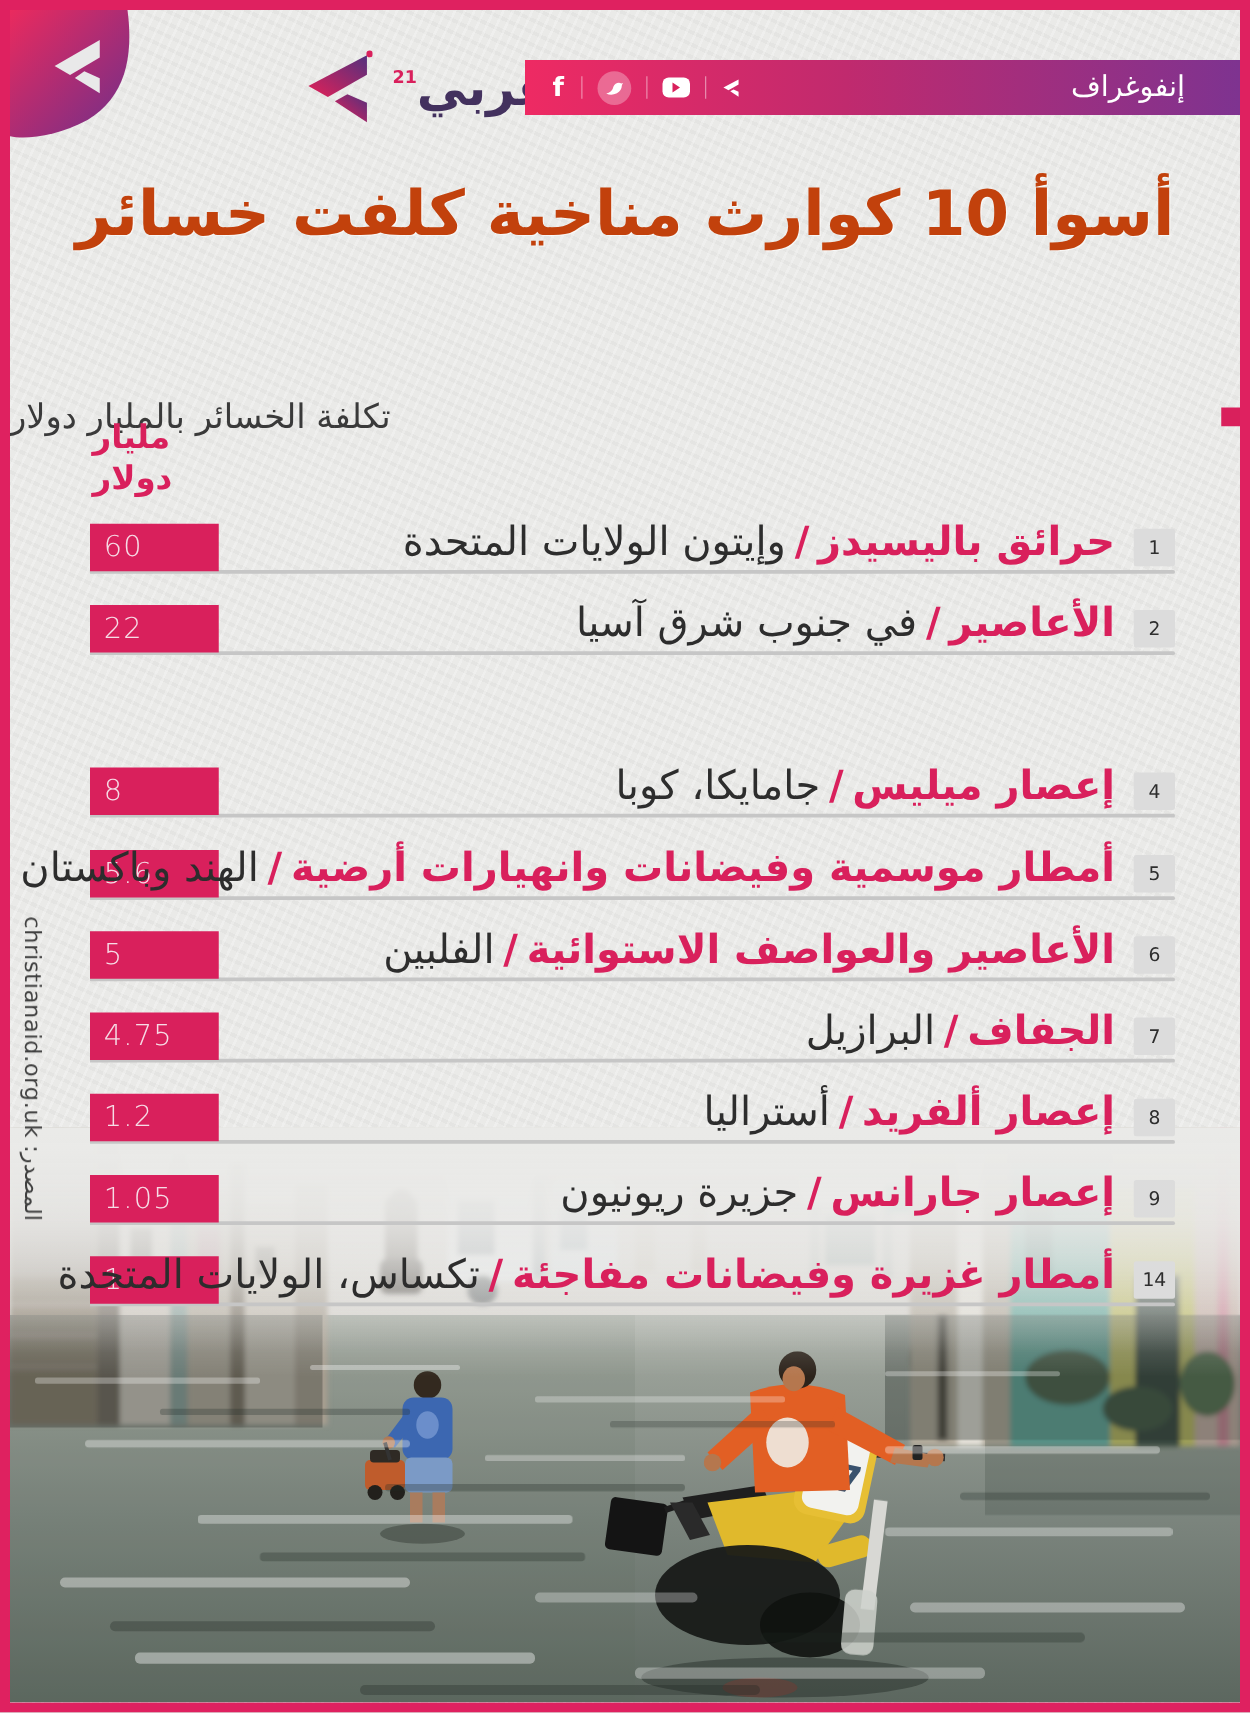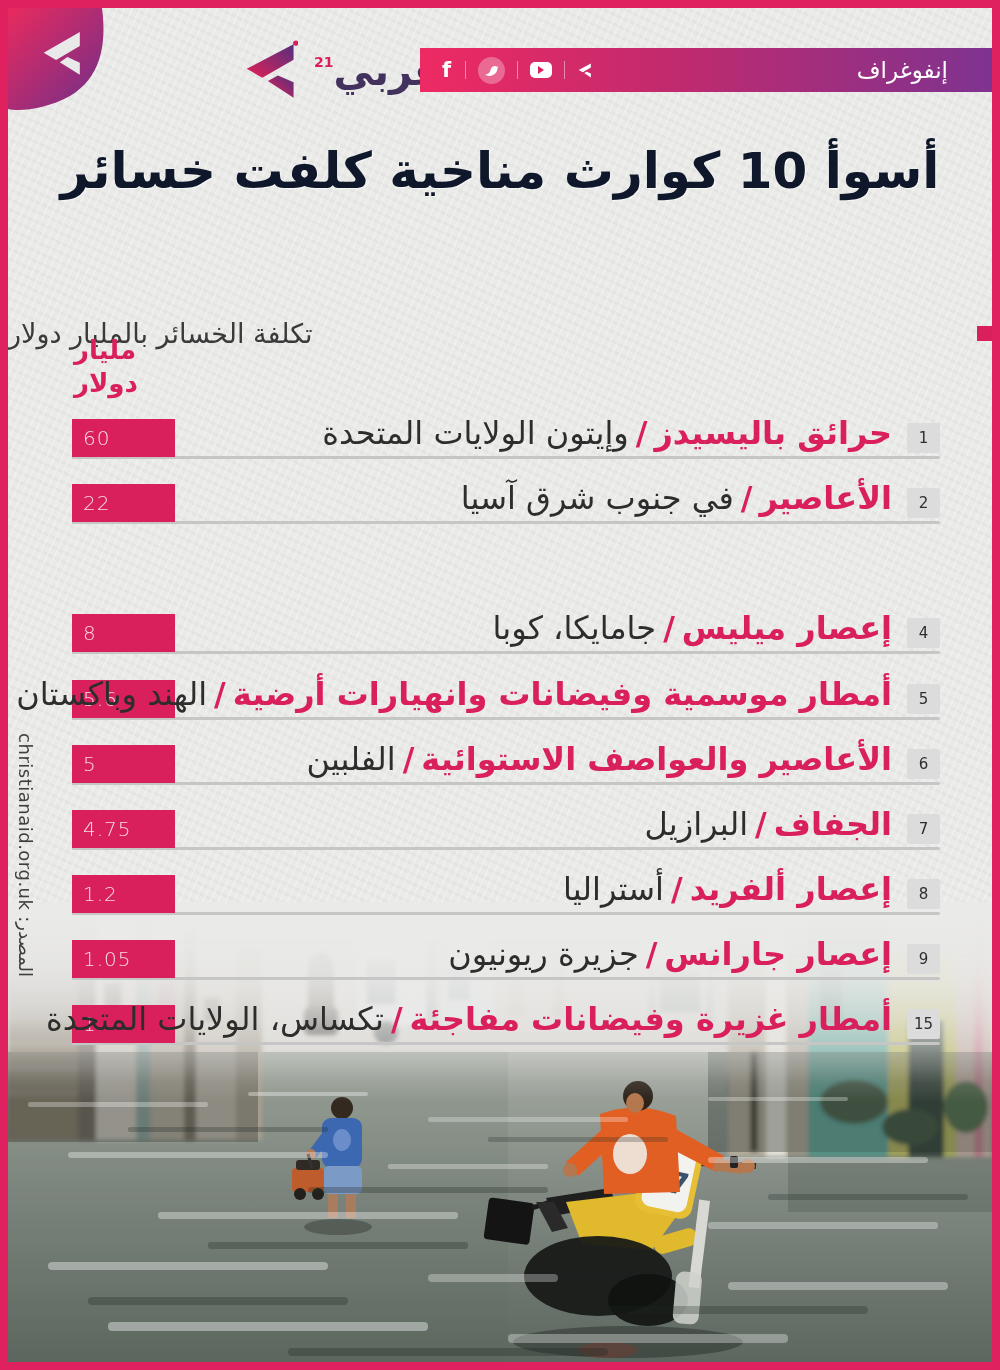--- a/index.html
+++ b/index.html
@@ -32,21 +32,21 @@
   .ic-f{color:#fff;font-weight:bold;font-size:21px;line-height:1;padding:0 2px;}
   .ic-tw{width:27px;height:27px;border-radius:50%;background:rgba(255,255,255,.30);display:flex;align-items:center;justify-content:center;}
   .ic-yt{width:22px;height:16px;border-radius:5px;background:#fff;display:flex;align-items:center;justify-content:center;}
   .ic-yt i{display:block;width:0;height:0;border-left:6px solid #d9205c;border-top:4px solid transparent;border-bottom:4px solid transparent;}
   .ic-a21{width:15px;height:19px;}
   .infographic-label{margin-left:auto;margin-right:42px;color:#fff;font-size:23px;direction:rtl;}
 
   
   .main-title{
     position:absolute;top:124px;left:0;right:0;z-index:4;
-    text-align:center;direction:rtl;color:#0f172a;
+    text-align:center;direction:rtl;color:#c2410c;
     font-size:50px;font-weight:bold;line-height:1.58;
     text-shadow:1px 1px 0 rgba(255,255,255,.6);
   }
   .legend-row{
     position:absolute;top:310px;left:0;right:0;z-index:4;
     display:flex;justify-content:space-between;align-items:center;gap:11px;direction:rtl;
     font-size:27px;color:#3a3a3a;
   }
   .legend-square{width:15px;height:15px;background:#d9205c;}
   .unit-label{
@@ -55,21 +55,21 @@
   }
   .unit-label span{display:block;}
 
   
   .row{position:absolute;left:64px;right:52px;height:44px;z-index:3;}
   .row-line{position:absolute;left:0;right:0;bottom:0;height:3px;background:#c6c6c6;border-radius:0 3px 3px 0;}
   .bar{
     position:absolute;left:0;bottom:2px;width:103px;height:38px;background:#d9205c;
     display:flex;align-items:center;direction:ltr;
   }
-  .bar-val{color:#f6dce6;font-size:20px;font-weight:300;letter-spacing:1px;padding-left:11px;line-height:1;}
+  .bar-val{color:#f6dce6;font-size:23px;font-weight:300;letter-spacing:1px;padding-left:11px;line-height:1;}
   .row-label{
     position:absolute;right:48px;bottom:7px;direction:rtl;font-size:32px;line-height:1.2;white-space:nowrap;
   }
   .lbl-name{color:#d9205c;font-weight:bold;}
   .lbl-sep{color:#d9205c;font-weight:bold;margin:0 7px;}
   .lbl-loc{color:#2d2d2d;}
   .rank-badge{
     position:absolute;right:0;bottom:6px;width:33px;height:30px;background:#dcdcdc;border-radius:2px;
     display:flex;align-items:center;justify-content:center;font-size:15px;color:#2e2e2e;
   }
@@ -418,21 +418,21 @@
     <div class="row-label"><span class="lbl-name">إعصار جارانس</span><span class="lbl-sep">/</span><span class="lbl-loc">جزيرة ريونيون</span></div>
     <div class="rank-badge">9</div>
   </div>
 
   <div class="row" style="top:993px">
     <div class="row-line"></div>
     <div class="bar">
         <span class="bar-val">1</span>
       </div>
     <div class="row-label"><span class="lbl-name">أمطار غزيرة وفيضانات مفاجئة</span><span class="lbl-sep">/</span><span class="lbl-loc">تكساس، الولايات المتحدة</span></div>
-    <div class="rank-badge">15</div>
+    <div class="rank-badge">14</div>
   </div>
 
   <div class="source-text">
     <span>المصدر:</span>
     <span>christianaid.org.uk</span>
   </div>
 
 </div>
 
 </body></html>

